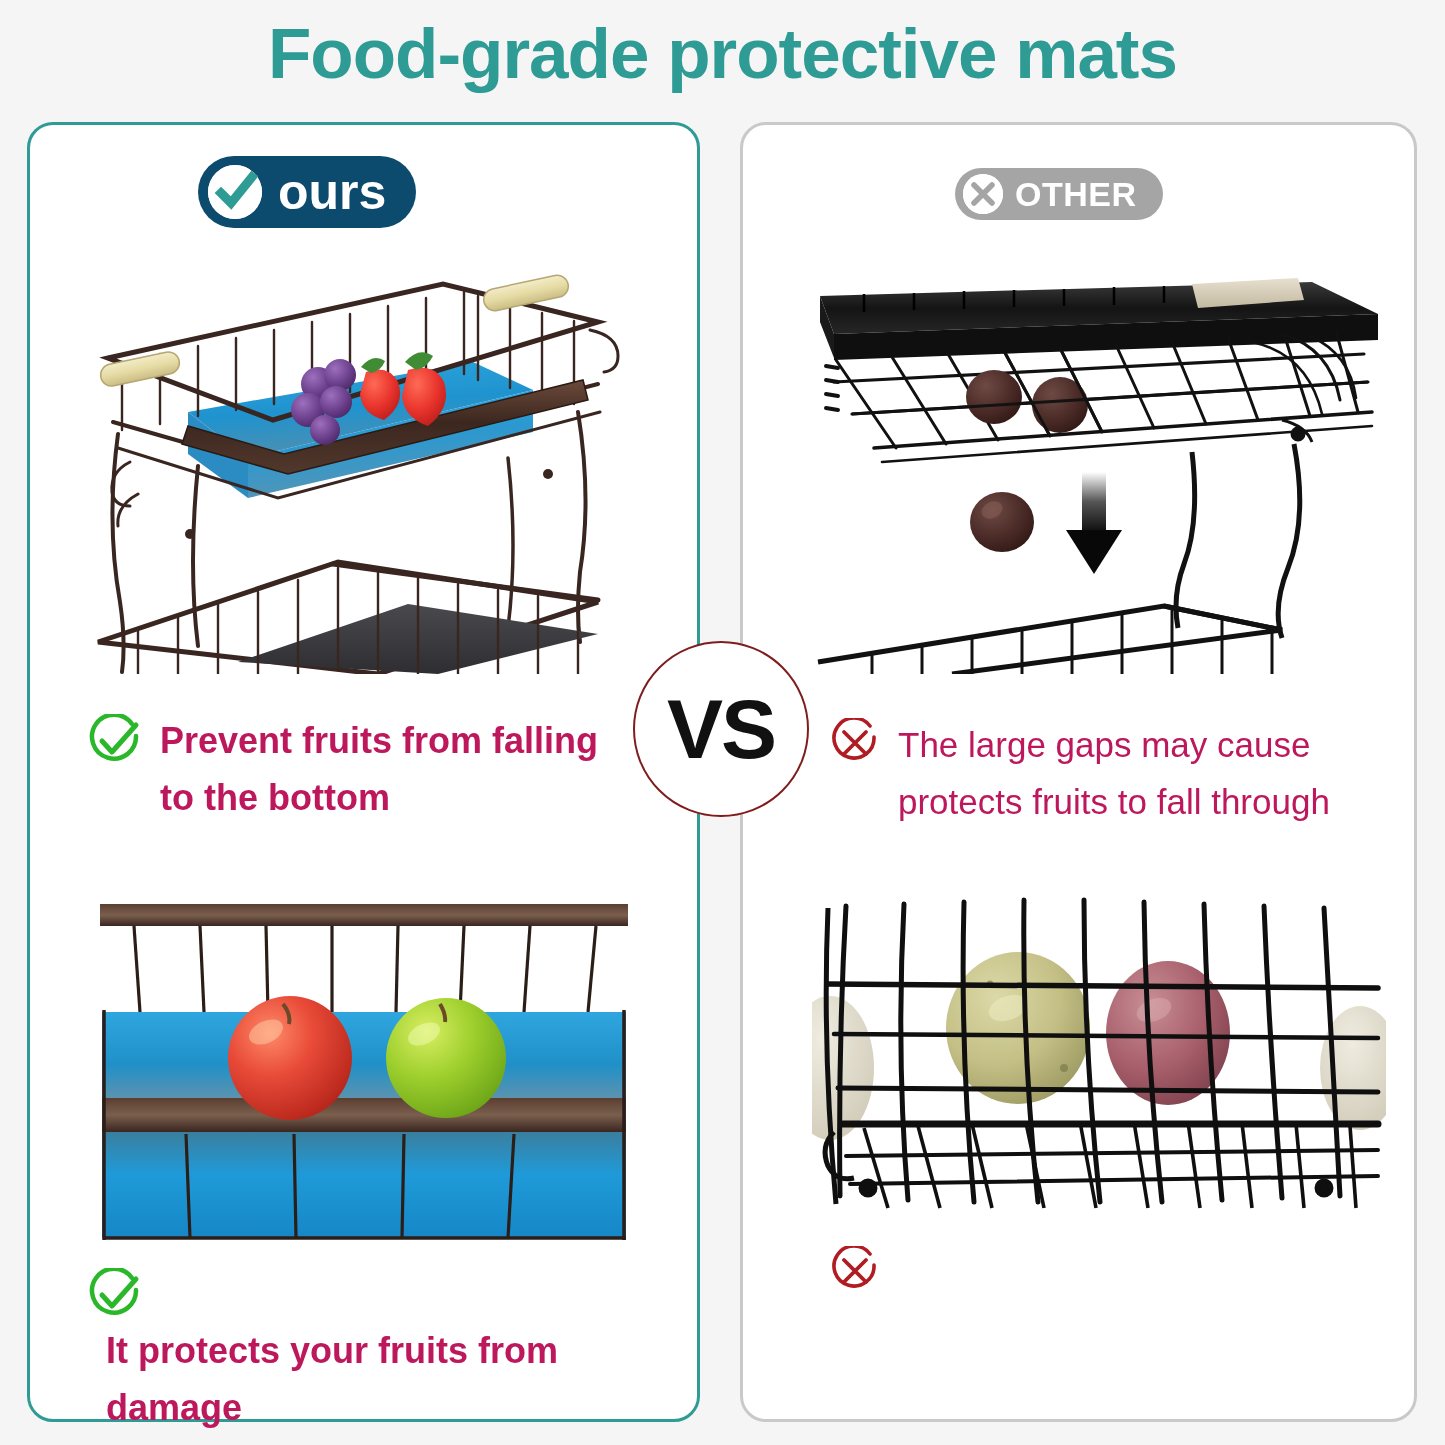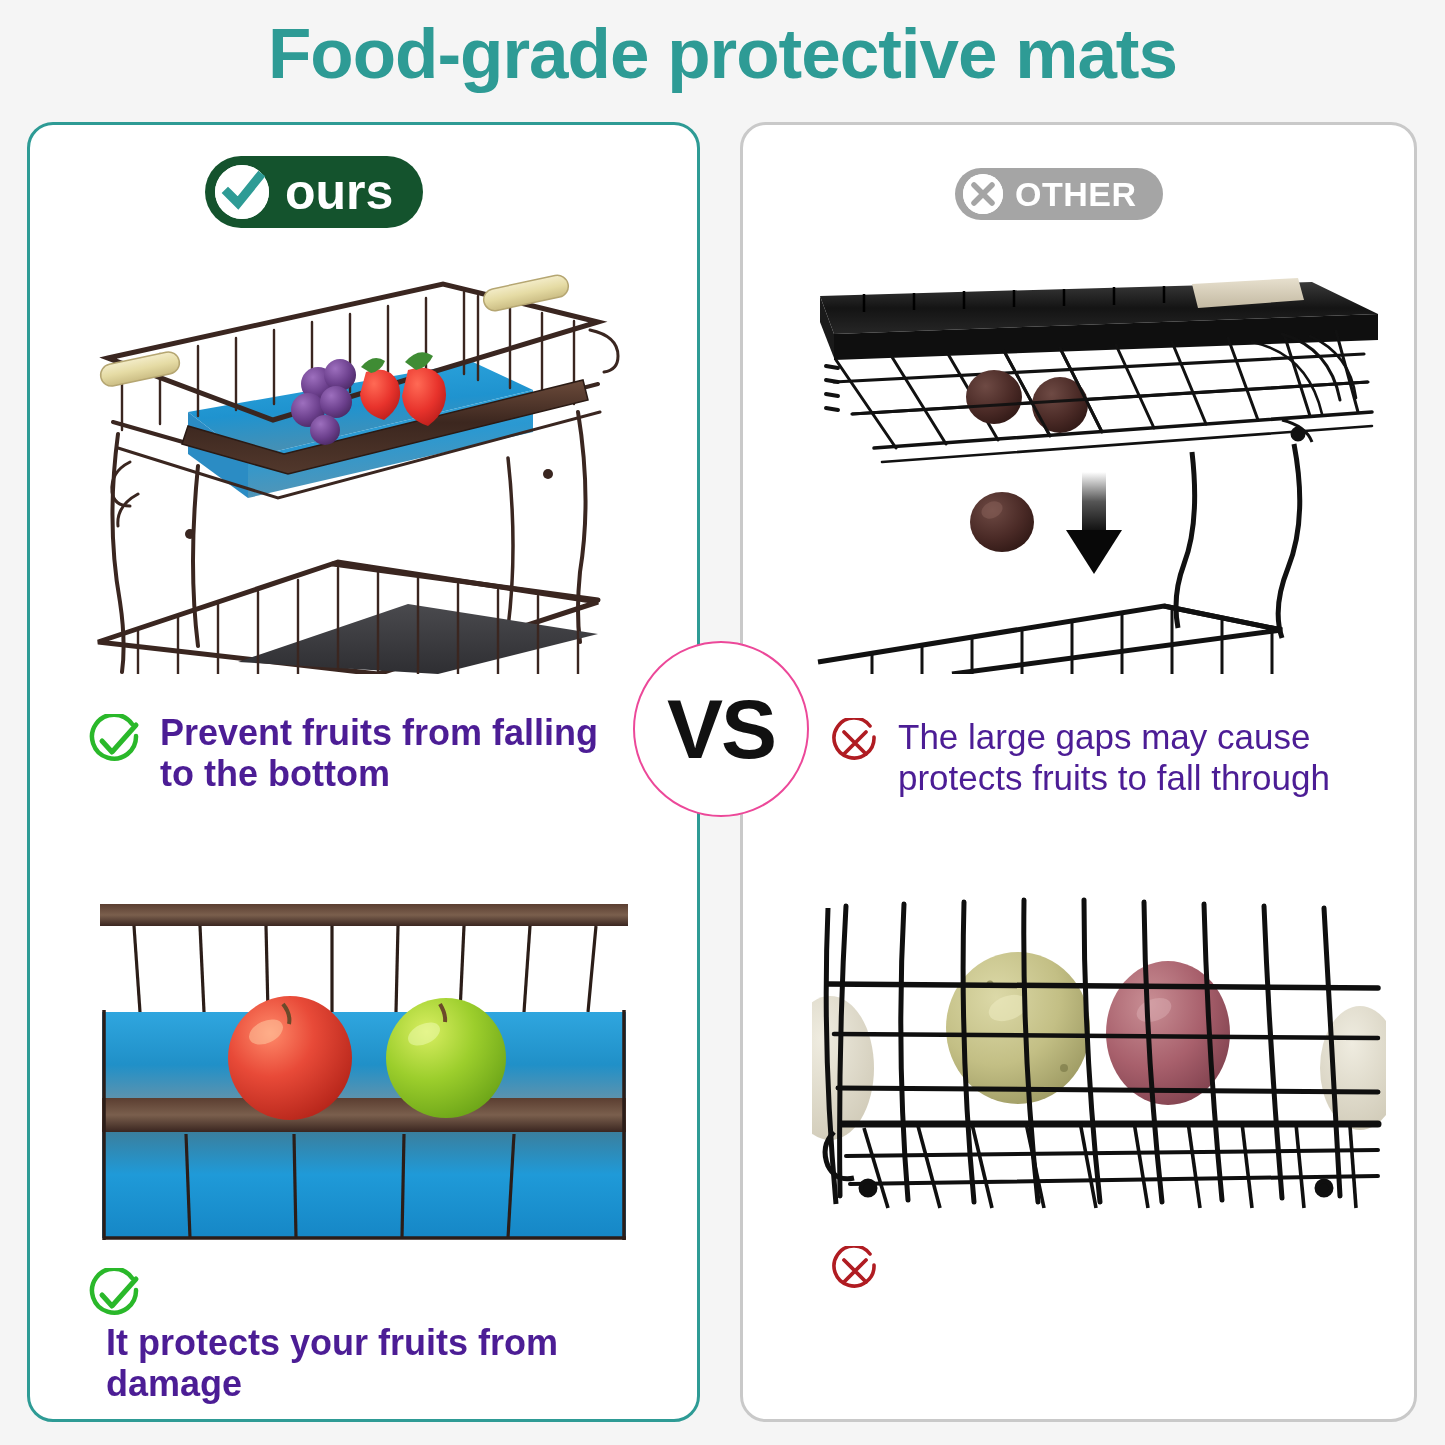--- a/index.html
+++ b/index.html
@@ -37,22 +37,22 @@
     border:3px solid #c9c9c9;
   }
   
   .badge{
     position:absolute;
     display:flex;align-items:center;
     border-radius:40px;
     box-sizing:border-box;
   }
   .badge-ours{
-    left:205px;top:156px;height:72px;padding:0 30px 0 10px;
-    background:#14532d;
+    left:198px;top:156px;height:72px;padding:0 30px 0 10px;
+    background:#0c4a6e;
   }
   .badge-other{
     left:955px;top:168px;height:52px;padding:0 26px 0 8px;
     background:#a5a5a5;
   }
   .badge-mark{
     width:54px;height:54px;border-radius:50%;
     background:#ffffff;
     display:flex;align-items:center;justify-content:center;
     flex:0 0 auto;
@@ -62,39 +62,39 @@
     color:#ffffff;font-weight:bold;
     margin-left:16px;
   }
   .badge-ours .badge-label{font-size:50px;line-height:50px;}
   .badge-other .badge-label{font-size:34px;line-height:34px;letter-spacing:0.5px;margin-left:12px;}
 
   
   .vs-circle{
     position:absolute;left:633px;top:641px;
     width:172px;height:172px;border-radius:50%;
-    background:#ffffff;border:2px solid #ec4899;
+    background:#ffffff;border:2px solid #7f1d1d;
     display:flex;align-items:center;justify-content:center;
     z-index:30;
   }
   .vs-text{
     font-size:84px;font-weight:bold;color:#111111;
     letter-spacing:-2px;line-height:84px;
   }
 
   
   .caption{
     position:absolute;display:flex;align-items:flex-start;
   }
   .caption-icon{flex:0 0 auto;margin-top:2px;}
   .caption-text{
     margin-left:18px;
-    color:#4c1d95;
+    color:#be185d;
     font-size:35px;
-    line-height:41px;
+    line-height:57px;
   }
   .caption-good .caption-text{font-weight:bold;font-size:36px;}
   .cap-tl{left:88px;top:712px;width:540px;}
   .cap-bl{left:88px;top:1266px;width:540px;flex-direction:column;}
   .cap-tr{left:830px;top:716px;width:545px;}
   .cap-br{left:830px;top:1244px;width:545px;}
 
   
   .photo{position:absolute;overflow:hidden;background:#ffffff;}
   .ph-tl{left:78px;top:262px;width:572px;height:412px;}

